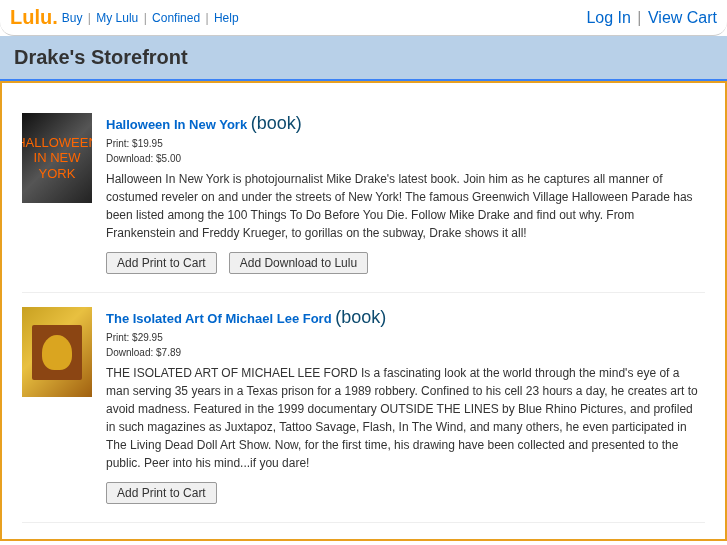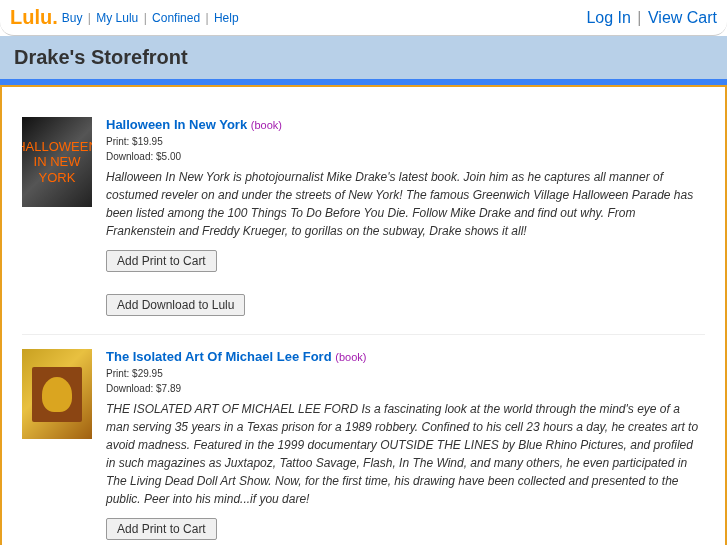--- a/index.html
+++ b/index.html
@@ -22,21 +22,21 @@
     .nav-links a { color: #0066cc; text-decoration: none; }
     .nav-links span { color: #999; margin: 0 2px; }
     #top-nav-right { font-size: 16px; }
     #top-nav-right a { color: #0066cc; text-decoration: none; }
     #top-nav-right span { color: #999; margin: 0 2px; }
 
     
     #store-header {
       background: #b8d0e8;
       padding: 10px 14px;
-      border-bottom: 6px solid #3b82f6;
+      border-bottom: 2px solid #3b82f6;
     }
     #store-header h1 { font-size: 20px; font-weight: bold; color: #333; }
 
     
     #main-content {
       border: 2px solid #e8a020;
       margin: 0;
       padding: 16px 20px;
       min-height: 460px;
     }
@@ -101,37 +101,37 @@
     .book-cover-2-face {
       width: 30px;
       height: 35px;
       background: #daa520;
       border-radius: 50% 50% 40% 40%;
       position: relative;
     }
 
     .product-details { flex: 1; }
     .product-title { color: #0066cc; font-weight: bold; text-decoration: none; font-size: 13px; }
-    .product-type { color: #a21caf; font-size: 11px; }
+    .product-type { color: #0c4a6e; font-size: 18px; }
     .product-price { font-size: 10px; margin-top: 4px; color: #333; }
-    .product-description { font-size: 12px; color: #333; line-height: 1.5; margin-top: 6px; margin-bottom: 10px; font-style: italic; }
+    .product-description { font-size: 12px; color: #333; line-height: 1.5; margin-top: 6px; margin-bottom: 10px; }
 
     .btn-cart {
       display: inline-block;
       padding: 3px 10px;
       background: #f0f0f0;
       border: 1px solid #999;
       cursor: pointer;
       font-size: 12px;
       color: #333;
       margin-bottom: 4px;
       border-radius: 2px;
     }
 
-    .buttons-group { display: flex; flex-direction: column; align-items: flex-start; gap: 18px; margin-top: 6px; }
+    .buttons-group { display: flex; flex-direction: row; align-items: center; gap: 12px; margin-top: 6px; }
   </style>
 </head>
 <body>
 
 <div id="top-nav">
   <div id="top-nav-left">
     <span class="logo-lulu">Lulu<span class="logo-dot">.</span></span>
     <span class="nav-links">
       <a>Buy</a>
       <span> | </span>

